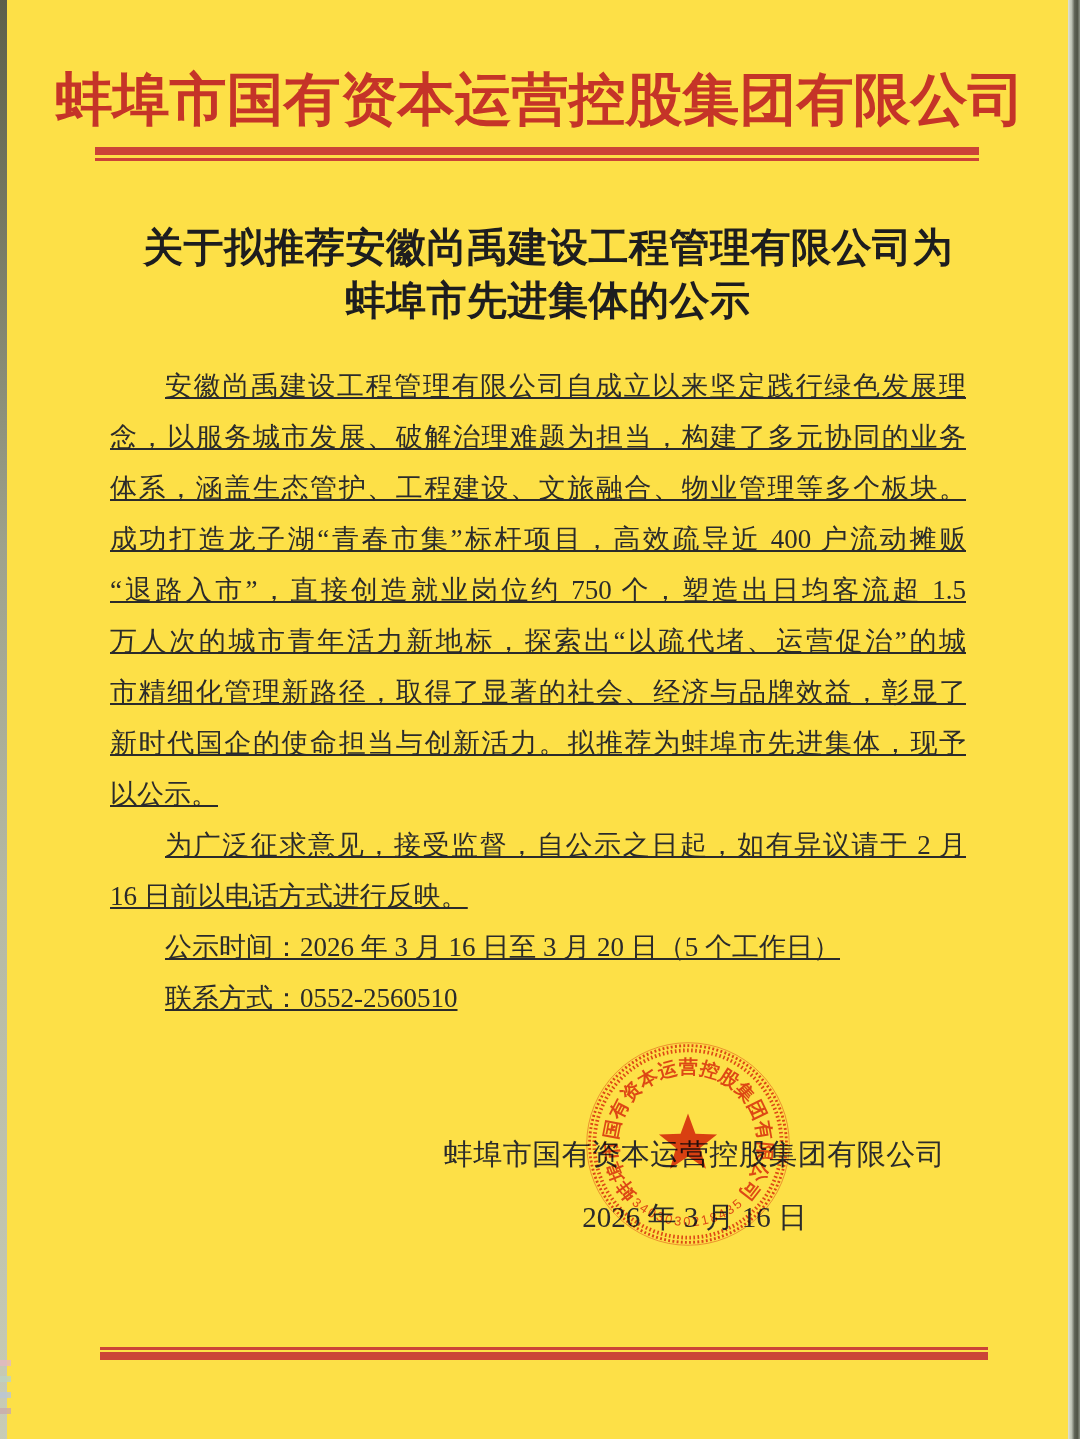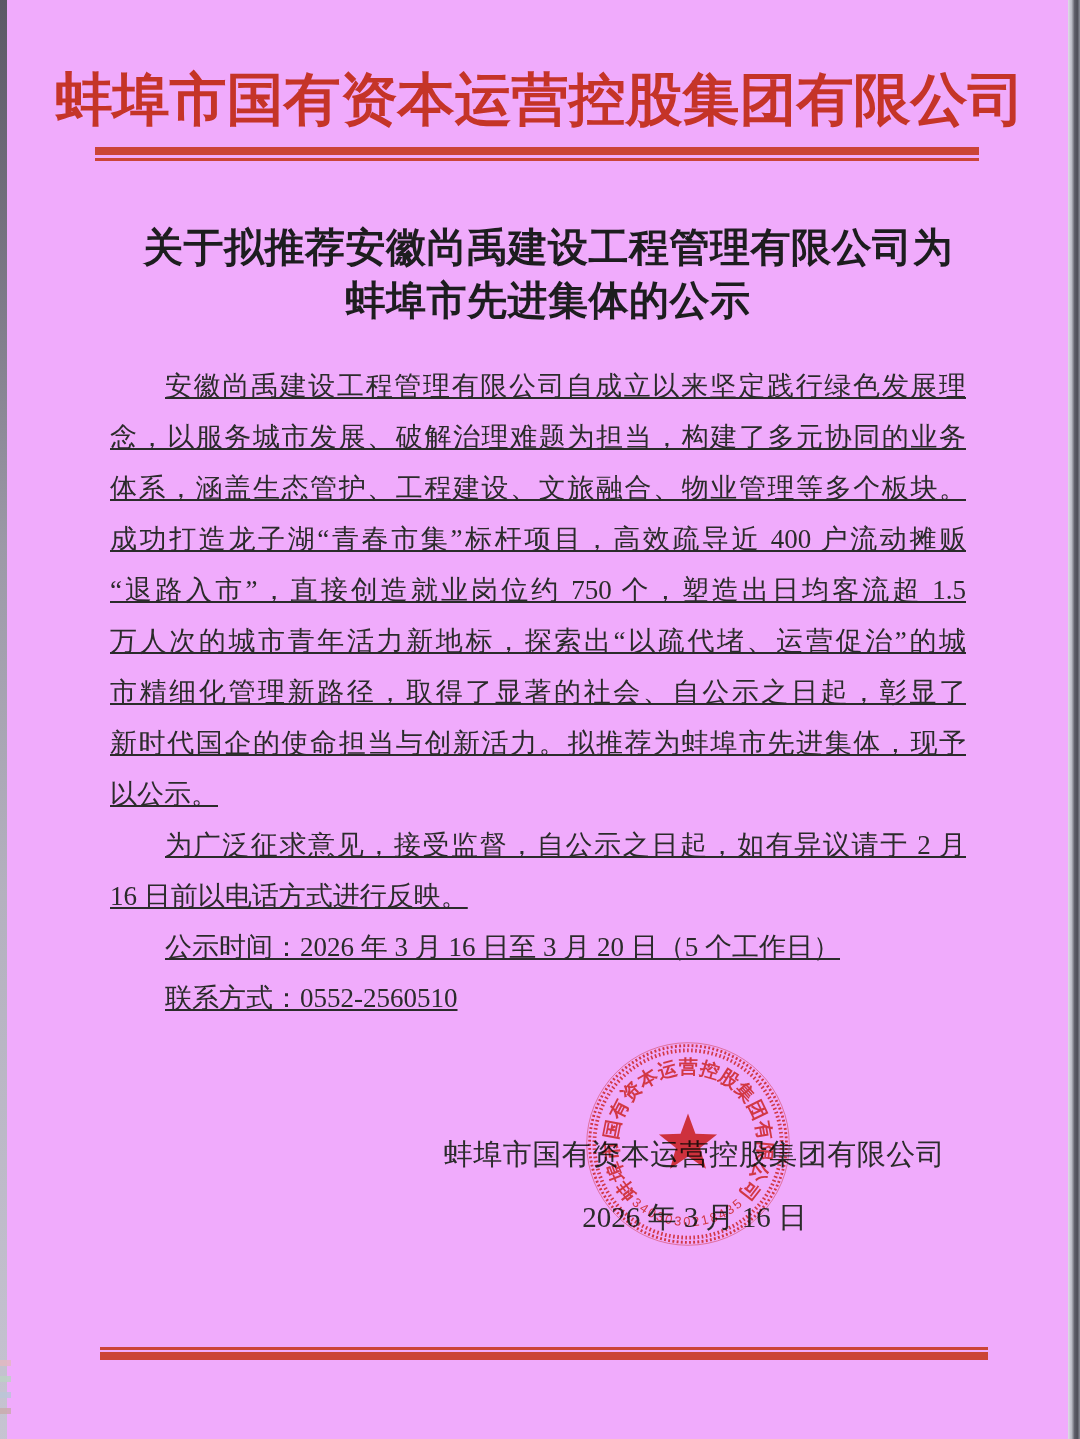--- a/index.html
+++ b/index.html
@@ -8,21 +8,21 @@
     width: 1080px;
     height: 1439px;
     overflow: hidden;
     background: #eef1f4;
     font-family: "Liberation Serif", "DejaVu Serif", serif;
   }
   .page {
     position: relative;
     width: 1080px;
     height: 1439px;
-    background: #f0abfc;
+    background: #fde047;
   }
   
   .scan-edge-left {
     position: absolute; left: 0; top: 0; width: 7px; height: 1439px;
     background: linear-gradient(180deg, #41494b 0%, #5d6567 15%, #8d9698 38%, #a9b2b4 62%, #bfc8ca 100%);
     opacity: .85;
   }
   .scan-edge-right {
     position: absolute; right: 0; top: 0; width: 12px; height: 1439px;
     background: linear-gradient(90deg, #dde3e5 0%, #b4bdbf 30%, #4d5558 55%, #3b4345 78%, #828c8f 100%);
@@ -109,21 +109,21 @@
     <div>蚌埠市先进集体的公示</div>
   </h1>
 
   <div class="body-text">
     <p class="bl j i2">安徽尚禹建设工程管理有限公司自成立以来坚定践行绿色发展理</p>
     <p class="bl j">念，以服务城市发展、破解治理难题为担当，构建了多元协同的业务</p>
     <p class="bl j">体系，涵盖生态管护、工程建设、文旅融合、物业管理等多个板块。</p>
     <p class="bl j">成功打造龙子湖“青春市集”标杆项目，高效疏导近 400 户流动摊贩</p>
     <p class="bl j">“退路入市”，直接创造就业岗位约 750 个，塑造出日均客流超 1.5</p>
     <p class="bl j">万人次的城市青年活力新地标，探索出“以疏代堵、运营促治”的城</p>
-    <p class="bl j">市精细化管理新路径，取得了显著的社会、自公示之日起，彰显了</p>
+    <p class="bl j">市精细化管理新路径，取得了显著的社会、经济与品牌效益，彰显了</p>
     <p class="bl j">新时代国企的使命担当与创新活力。拟推荐为蚌埠市先进集体，现予</p>
     <p class="bl">以公示。</p>
     <p class="bl j i2">为广泛征求意见，接受监督，自公示之日起，如有异议请于 2 月</p>
     <p class="bl">16 日前以电话方式进行反映。</p>
     <p class="bl i2">公示时间：2026 年 3 月 16 日至 3 月 20 日（5 个工作日）</p>
     <p class="bl i2">联系方式：0552-2560510</p>
   </div>
 
   <div class="signature">
     <div class="company">蚌埠市国有资本运营控股集团有限公司</div>

